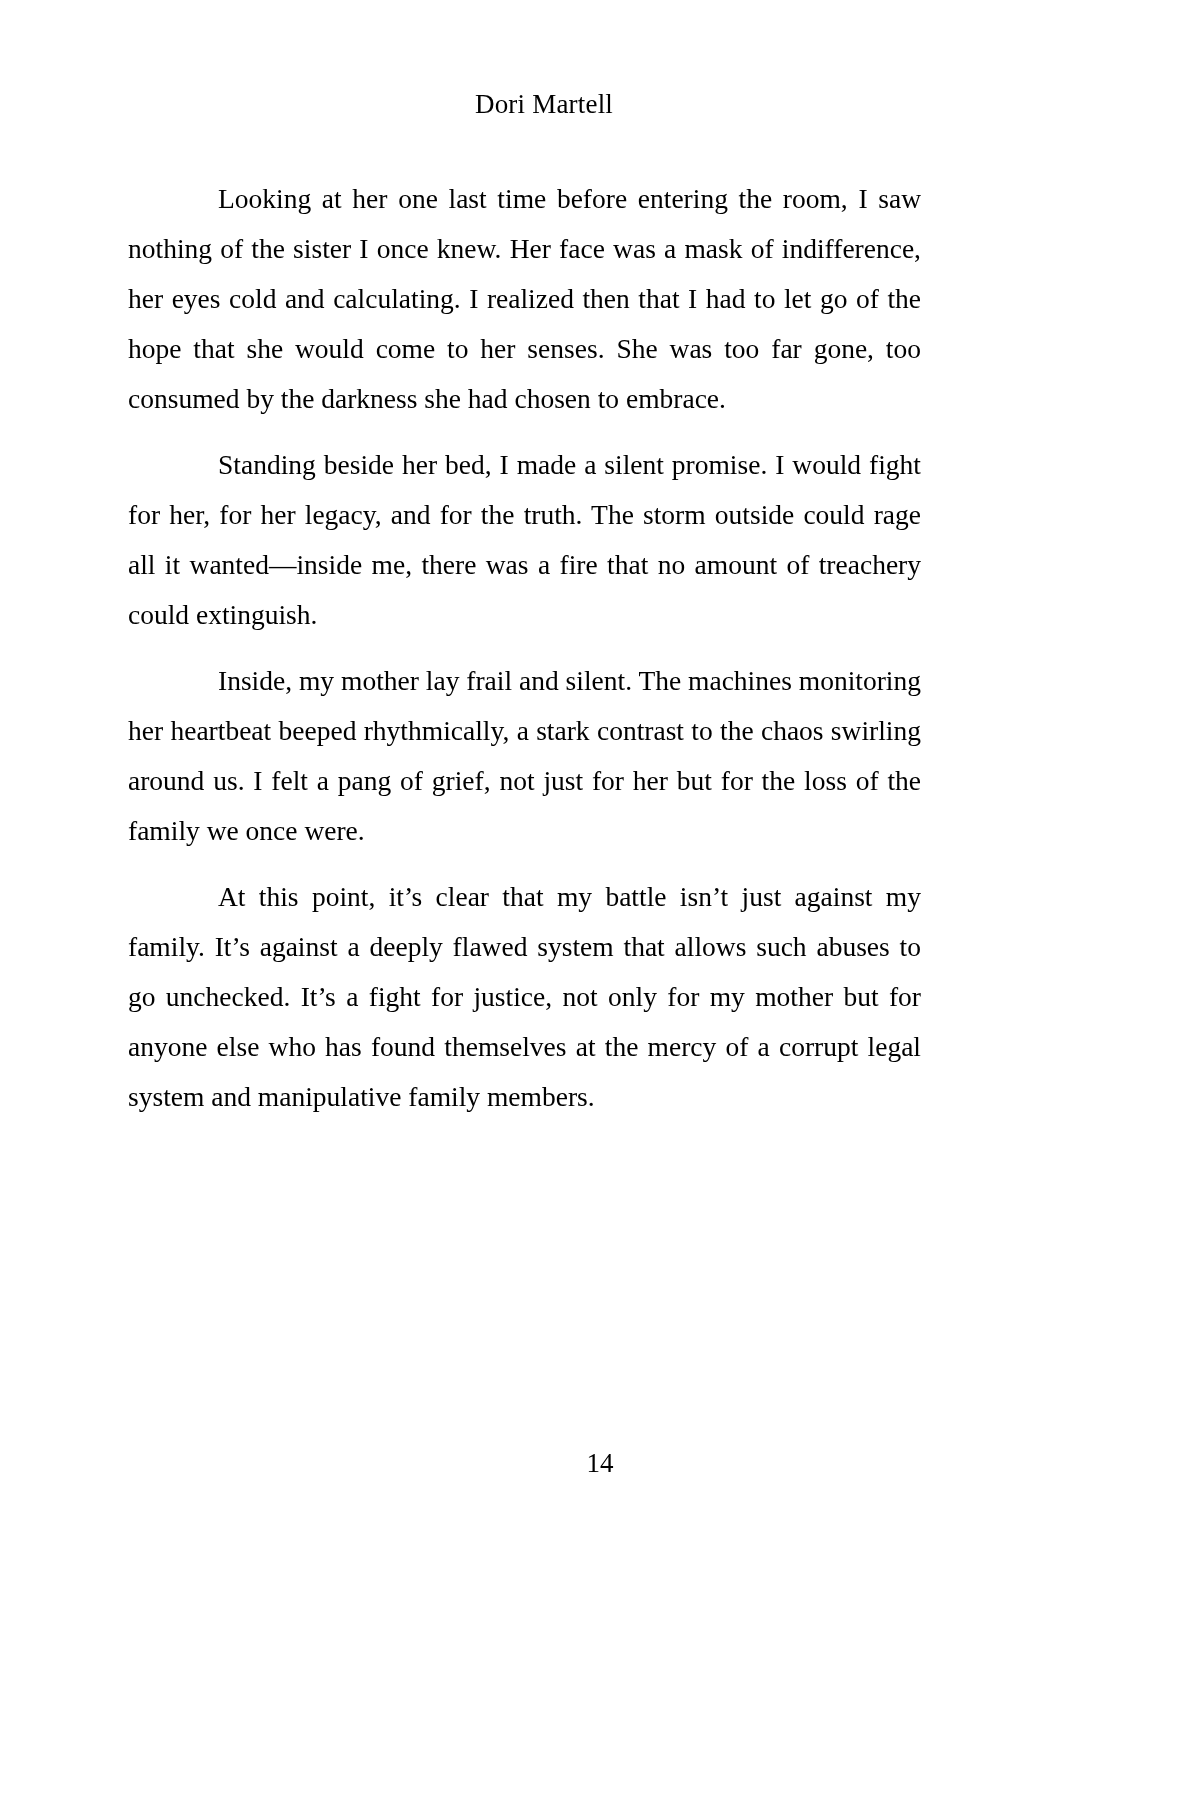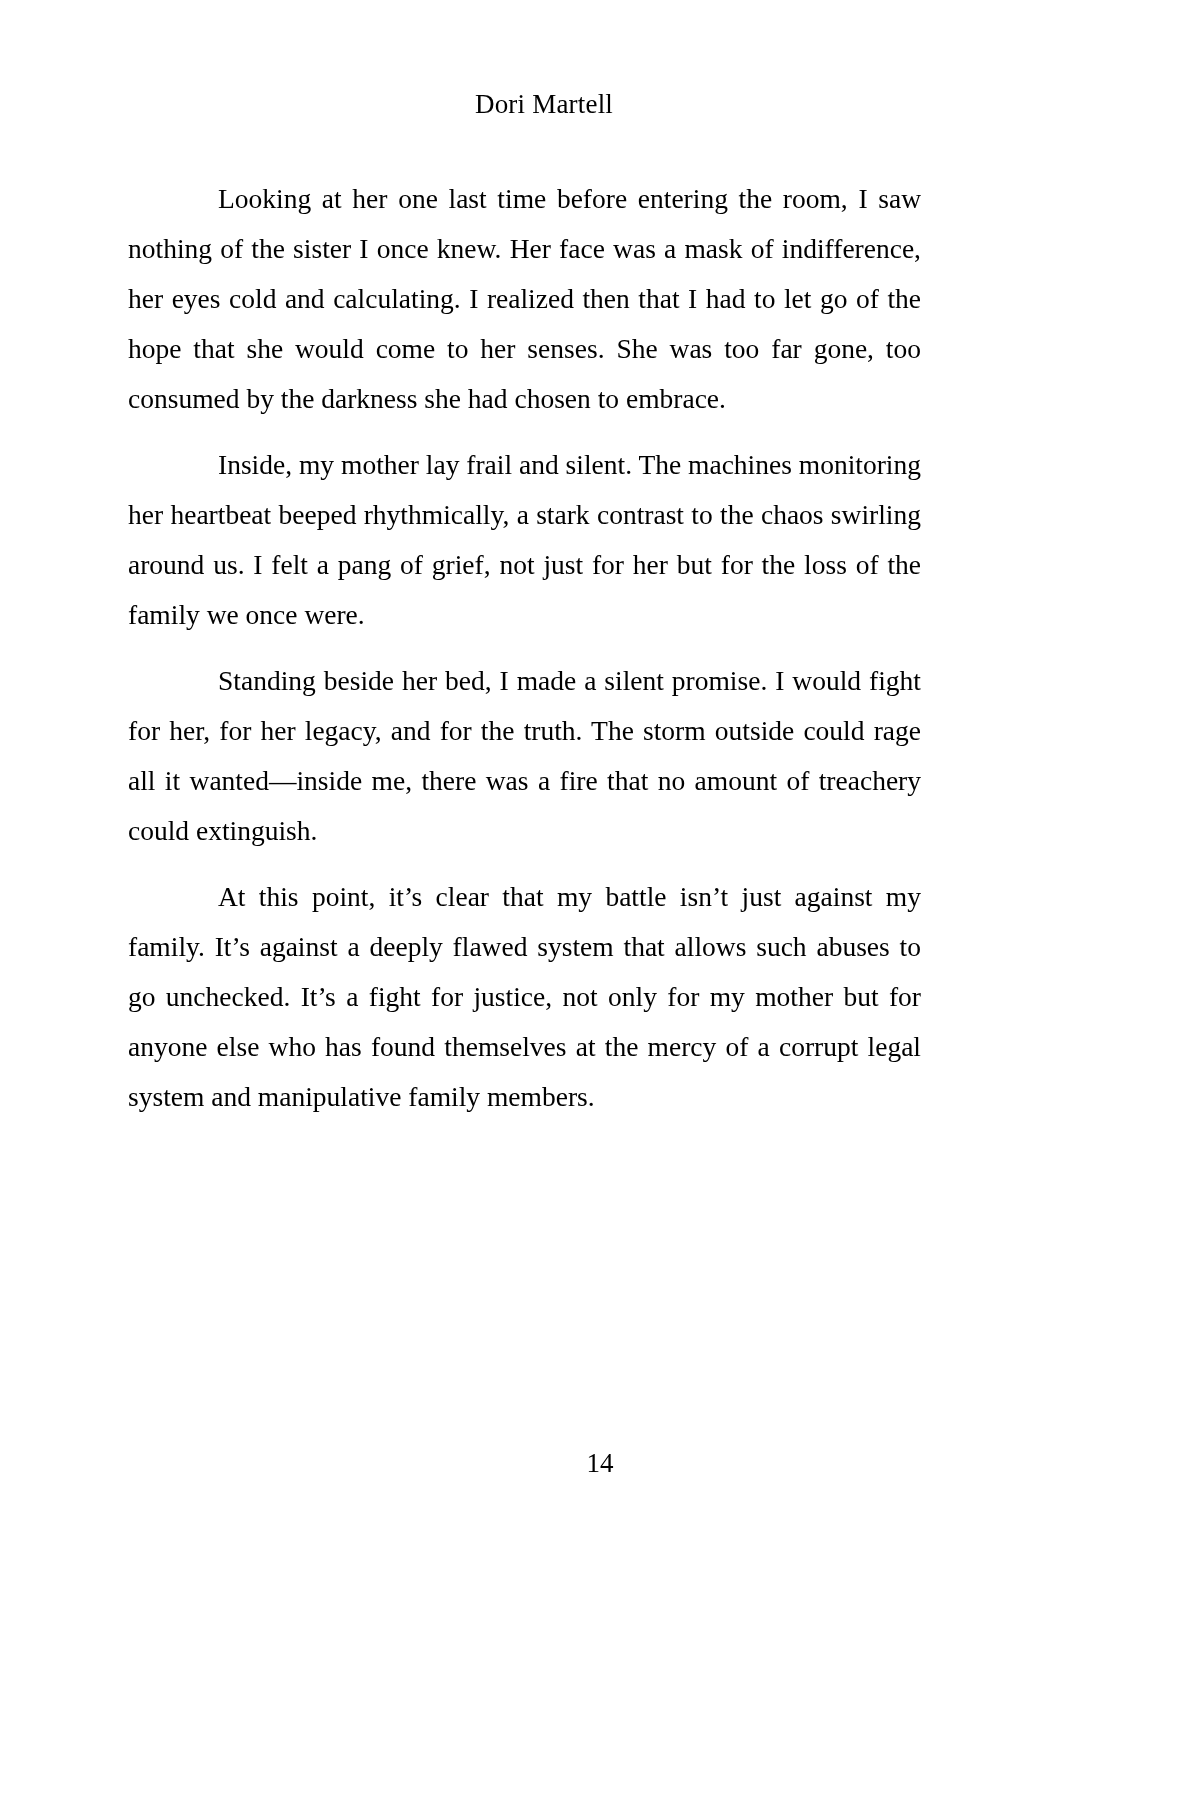--- a/index.html
+++ b/index.html
@@ -62,20 +62,20 @@
 </style>
 </head>
 <body>
 
 <div class="page">
 
   <div class="running-header">Dori Martell</div>
 
   <div class="body-block">
     <p class="para indent">Looking at her one last time before entering the room, I saw nothing of the sister I once knew. Her face was a mask of indifference, her eyes cold and calculating. I realized then that I had to let go of the hope that she would come to her senses. She was too far gone, too consumed by the darkness she had chosen to embrace.</p>
+    <p class="para indent">Standing beside her bed, I made a silent promise. I would fight for her, for her legacy, and for the truth. The storm outside could rage all it wanted—inside me, there was a fire that no amount of treachery could extinguish.</p>
     <p class="para indent">Inside, my mother lay frail and silent. The machines monitoring her heartbeat beeped rhythmically, a stark contrast to the chaos swirling around us. I felt a pang of grief, not just for her but for the loss of the family we once were.</p>
-    <p class="para indent">Standing beside her bed, I made a silent promise. I would fight for her, for her legacy, and for the truth. The storm outside could rage all it wanted—inside me, there was a fire that no amount of treachery could extinguish.</p>
     <p class="para indent">At this point, it’s clear that my battle isn’t just against my family. It’s against a deeply flawed system that allows such abuses to go unchecked. It’s a fight for justice, not only for my mother but for anyone else who has found themselves at the mercy of a corrupt legal system and manipulative family members.</p>
   </div>
 
   <div class="page-number">14</div>
 
 </div>
 
 </body></html>

